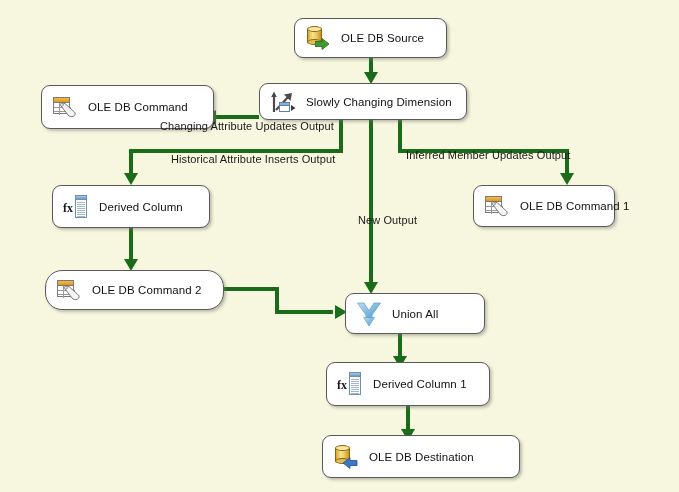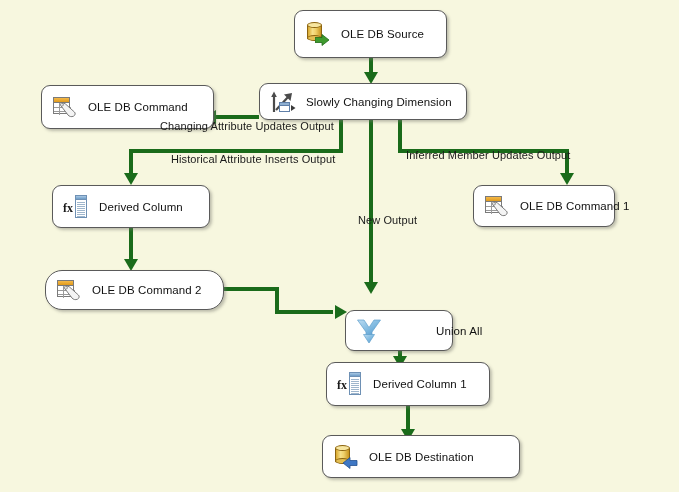--- a/index.html
+++ b/index.html
@@ -212,21 +212,21 @@
   </svg>
 
   <div class="edge-label" style="left:160px; top:120px;">Changing Attribute Updates Output</div>
 
   <div class="edge-label" style="left:171px; top:153px;">Historical Attribute Inserts Output</div>
 
   <div class="edge-label" style="left:406px; top:149px;text-align:center;">Inferred Member Updates Output</div>
 
   <div class="edge-label" style="left:358px; top:214px;">New Output</div>
 
-  <div class="node" style="left:294px; top:10px; width:153px; height:48px;align-items:center;">
+  <div class="node" style="left:294px; top:18px; width:153px; height:40px;align-items:center;">
     <span class="node-icon">
       <span class="ic-cyl">
           <span class="body"></span>
           <span class="top"></span>
           <span class="bot"></span>
         </span>
       <svg class="ic-arrow-out" viewBox="0 0 15 12">
         <polygon points="0,3.5 7,3.5 7,0.5 14,6 7,11.5 7,8.5 0,8.5" fill="#3F9A2E" stroke="#1F6B18" stroke-width="0.8"></polygon>
       </svg>
     </span>
@@ -323,21 +323,21 @@
           </span>
         <svg class="scroll" viewBox="0 0 18 16">
           <path d="M3,1 C1.5,1 1,2.5 1.8,3.6 L9,13 C10,14.4 12.5,15.2 14.5,14.2 C16.5,13.2 16.6,11 15.4,10 L6.5,2 C5.6,1.2 4.4,1 3,1 Z" fill="#F4F4F4" stroke="#6E6E6E" stroke-width="0.9"></path>
           <path d="M3,1 C4.6,1.4 4.8,3.2 3.6,4 C2.6,4.6 1.4,4.3 1.8,3.6" fill="#E4E4E4" stroke="#6E6E6E" stroke-width="0.8"></path>
         </svg>
       </span>
     </span>
     <span class="node-label">OLE DB Command 2</span>
   </div>
 
-  <div class="node" style="left:345px; top:310px; width:108px; height:41px;gap:44px;">
+  <div class="node" style="left:345px; top:293px; width:140px; height:41px;">
     <span class="node-icon">
       <svg class="ic-union" viewBox="0 0 26 26">
         <defs>
           <linearGradient id="ugrad" x1="0" y1="0" x2="1" y2="1">
             <stop offset="0%" stop-color="#BCDCF2"></stop>
             <stop offset="55%" stop-color="#7FB9E0"></stop>
             <stop offset="100%" stop-color="#4D93C9"></stop>
           </linearGradient>
         </defs>
         <path d="M1.5,2 L8,2 L13,9.5 L18,2 L24.5,2 L16,14 L16,17 L13,17 L10,17 L10,14 Z" fill="url(#ugrad)" stroke="#5E9FCC" stroke-width="0.7"></path>

